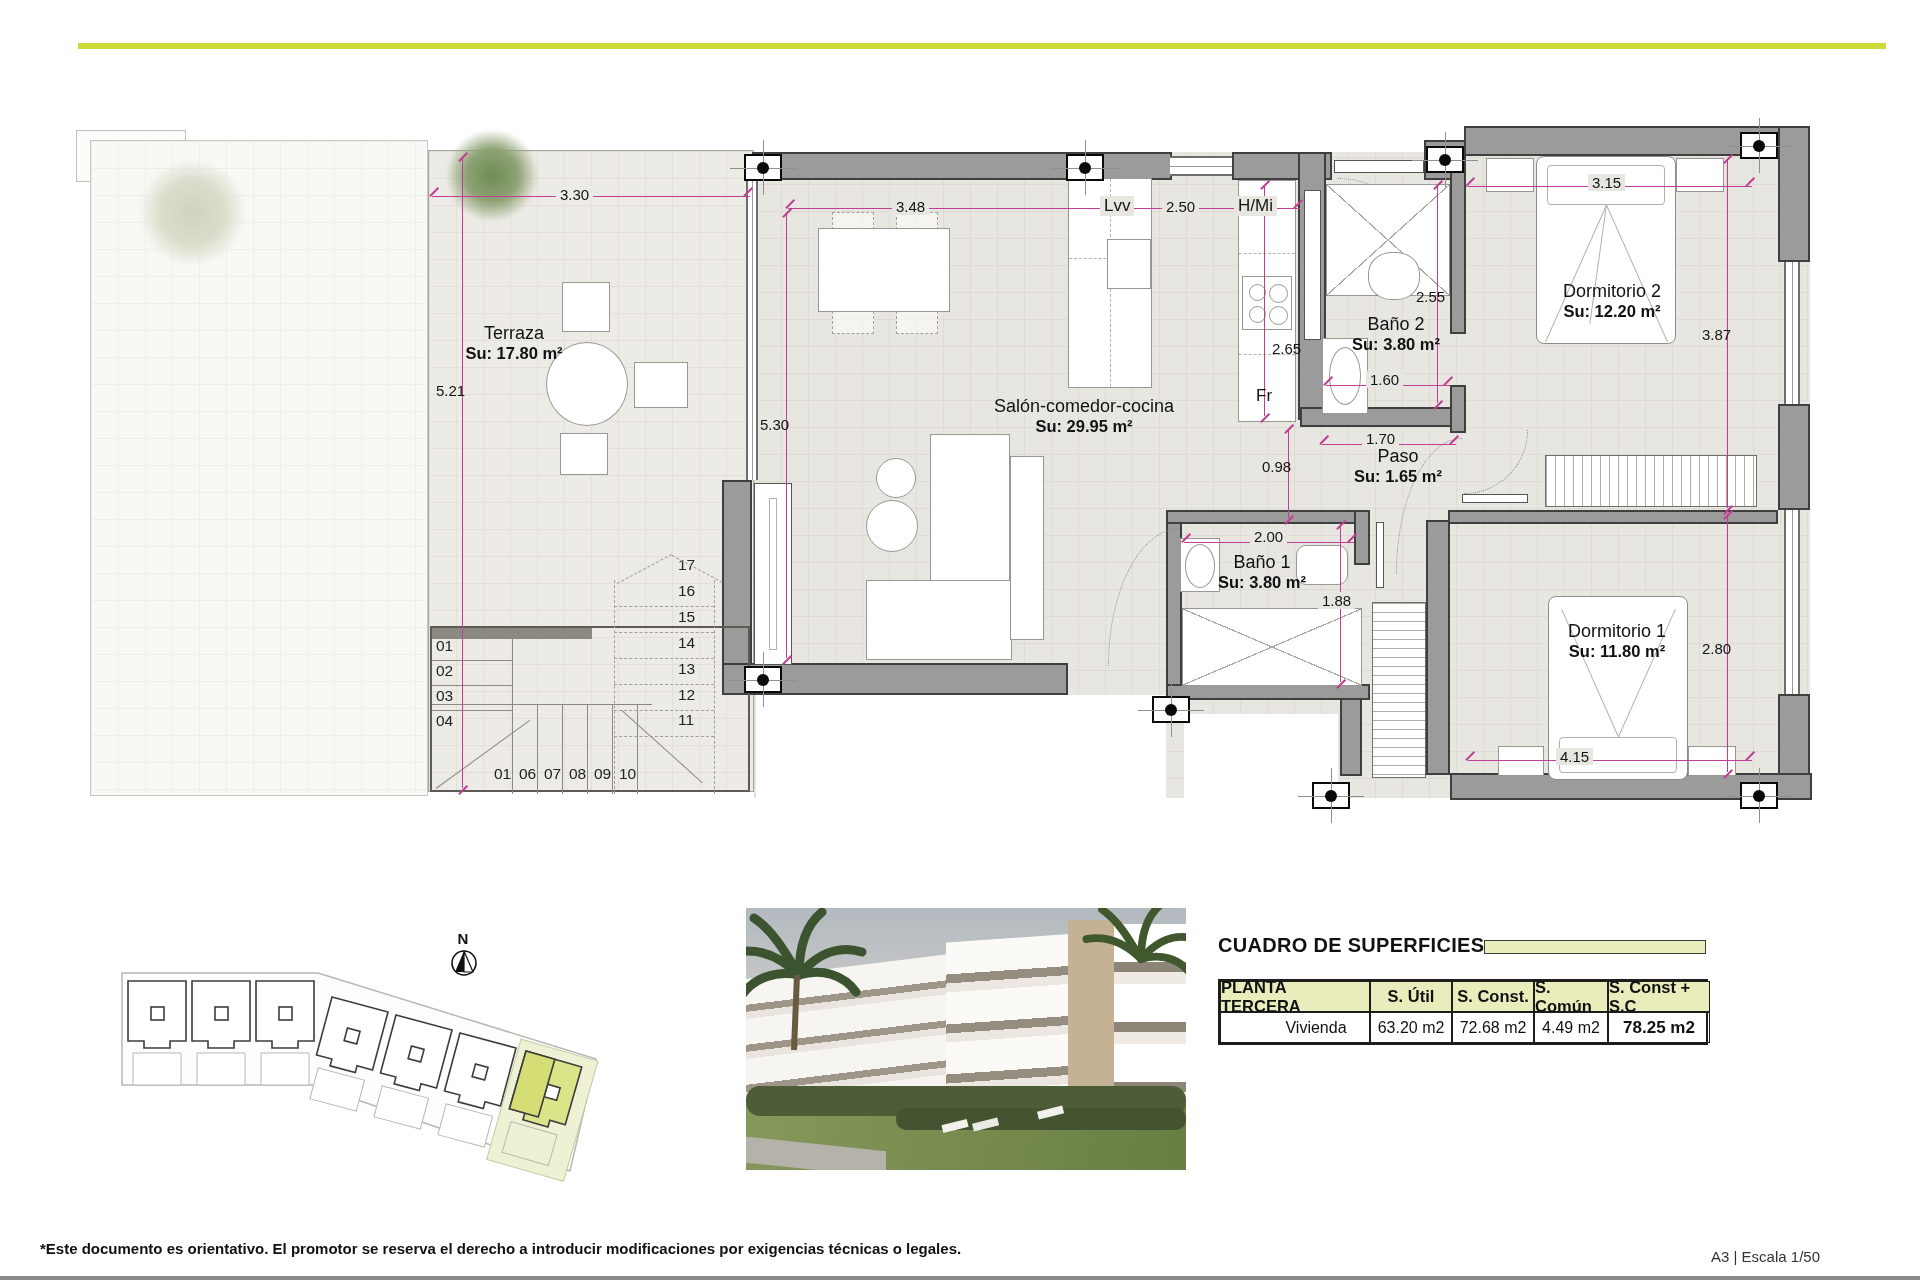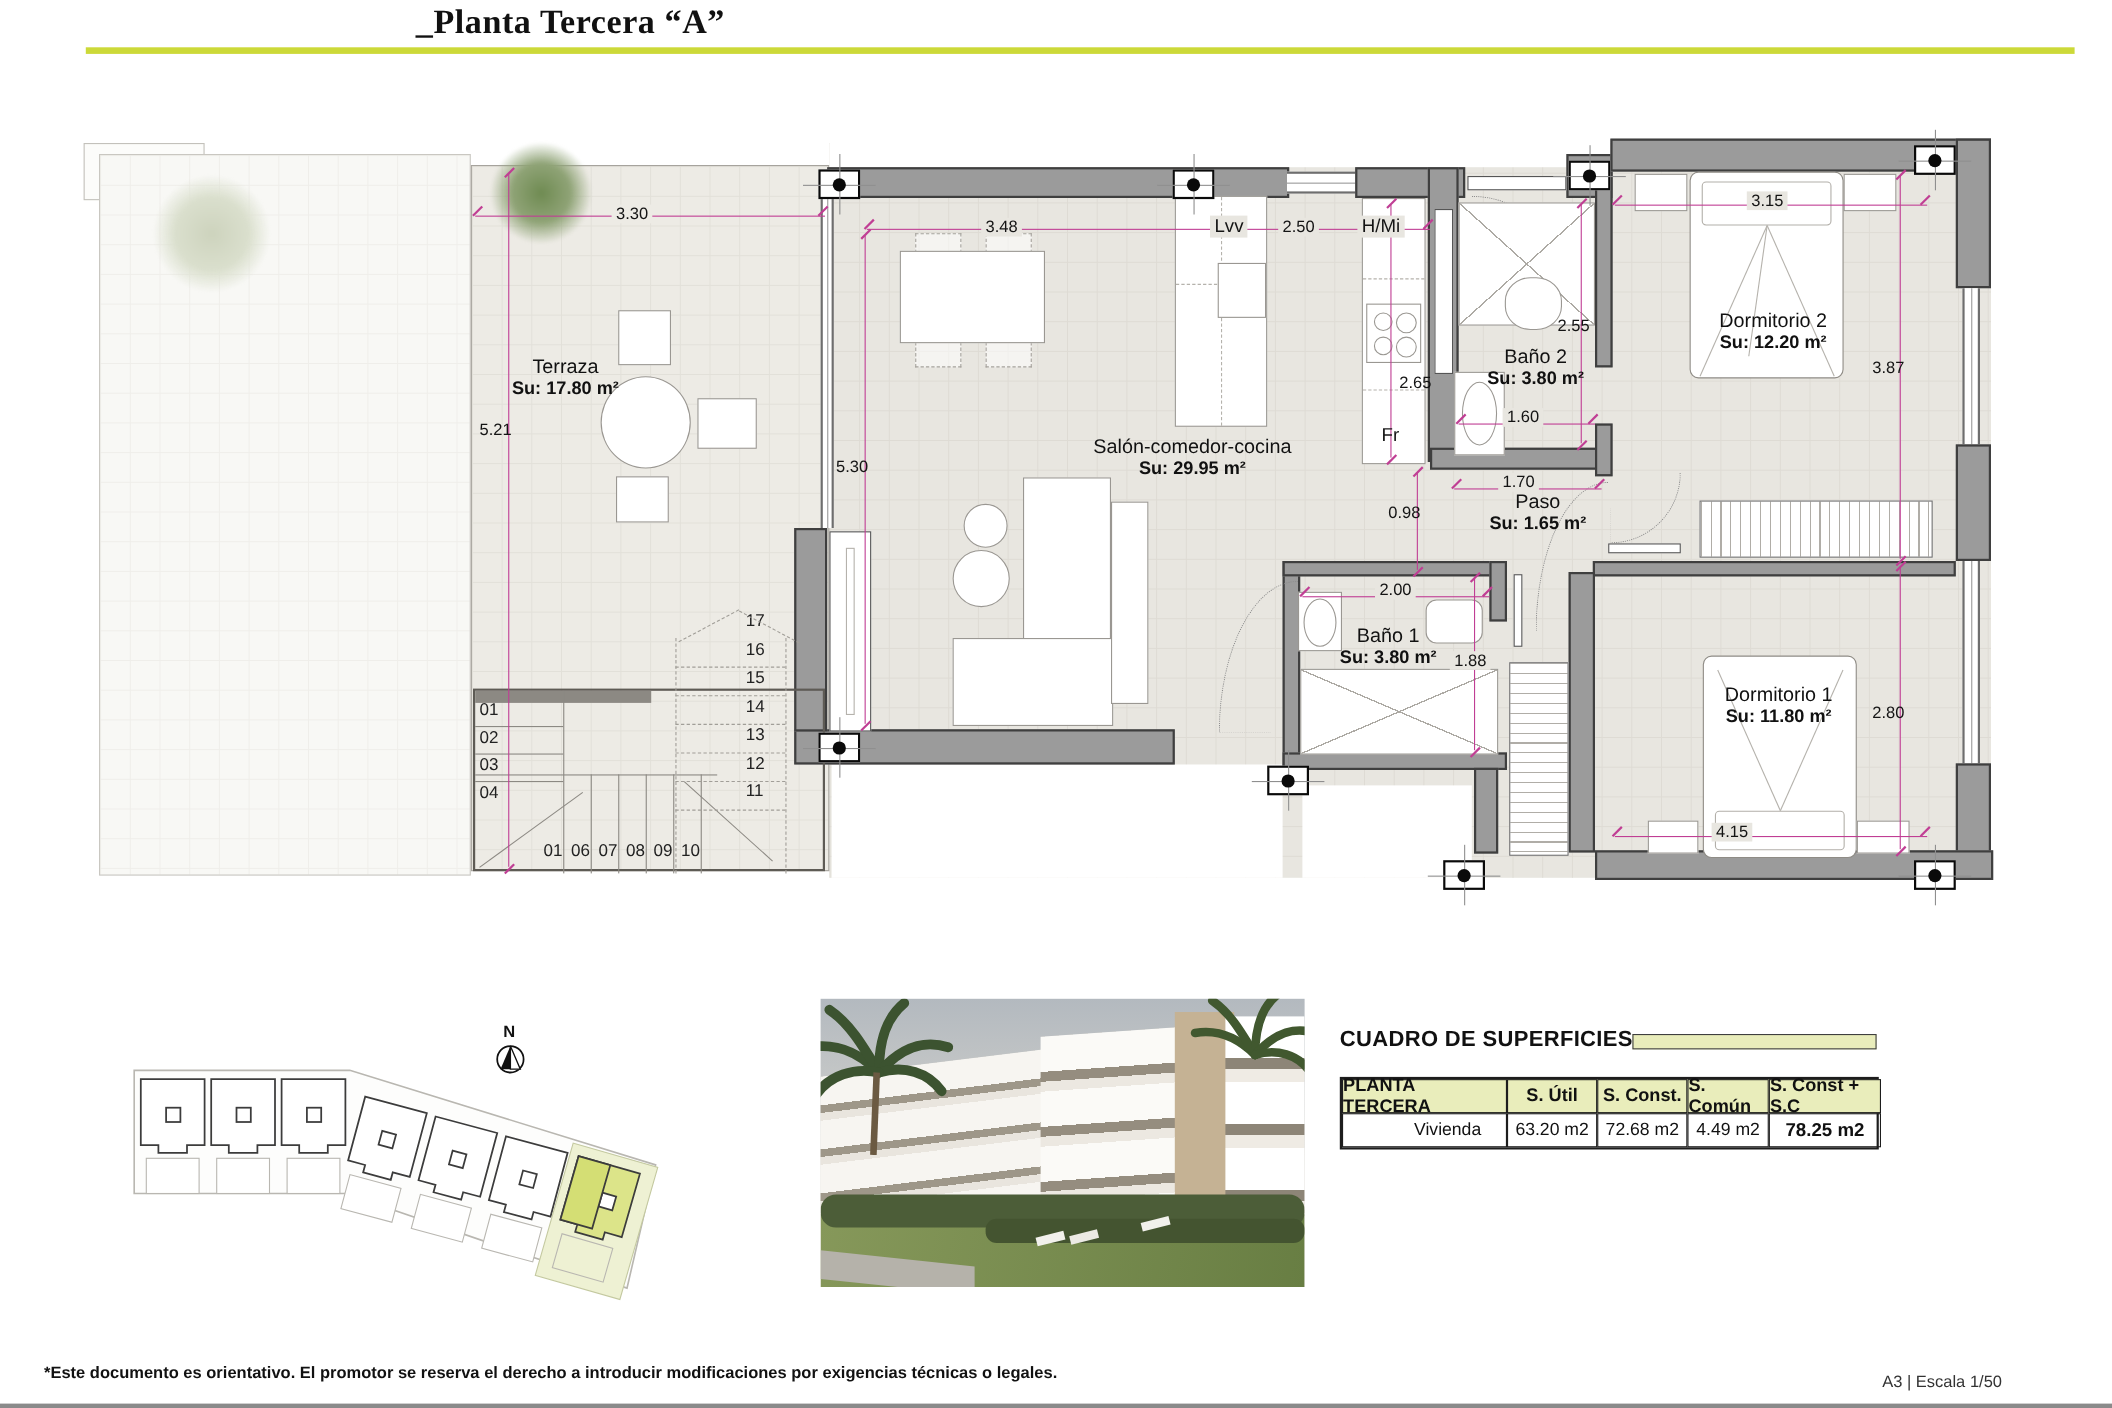--- a/index.html
+++ b/index.html
@@ -78,21 +78,20 @@
   .foot1{font-size:15px;font-weight:bold;}
   .foot2{font-size:15px;color:#1c1c1c;}
   .sheet{font-size:15px;color:#333;}
   .phot{overflow:hidden;background:linear-gradient(180deg,#b3b9bf 0%,#cfcfcb 45%,#dcd9d3 60%);}
 </style>
 </head>
 <body>
 
 <div class="page">
 
-  <div class="abs title" style="left:378px;top:2px;">_Planta Tercera “A”</div>
   <div class="abs rule" style="left:78px;top:43px;width:1808px;background:#ccd938;"></div>
 
   <div class="abs" style="left:76px;top:130px;width:110px;height:52px;border:1px solid #c3c1bb;background:#fcfcfa;"></div>
   <div class="abs floor-ghost" style="left:90px;top:140px;width:338px;height:656px;"></div>
   <div class="abs tree" style="left:140px;top:160px;width:105px;height:105px;background:radial-gradient(circle,#cdd3bd 0%,#dadfcd 45%,transparent 72%);"></div>
 
   <div class="abs floor" style="left:754px;top:130px;width:1056px;height:668px;"></div>
   <div class="abs floor-terraza" style="left:428px;top:150px;width:326px;height:642px;"></div>
   <div class="abs whitecover" style="left:756px;top:695px;width:410px;height:103px;"></div>
   <div class="abs whitecover" style="left:1184px;top:714px;width:154px;height:84px;"></div>
@@ -324,21 +323,21 @@
     <div class="rarea">Su: 29.95 m²</div>
   </div>
   <div class="abs room" style="left:1396px;top:314px;">
     <div class="rname">Baño 2</div>
     <div class="rarea">Su: 3.80 m²</div>
   </div>
   <div class="abs room" style="left:1398px;top:446px;">
     <div class="rname">Paso</div>
     <div class="rarea">Su: 1.65 m²</div>
   </div>
-  <div class="abs room" style="left:1262px;top:568px;">
+  <div class="abs room" style="left:1262px;top:552px;">
     <div class="rname">Baño 1</div>
     <div class="rarea">Su: 3.80 m²</div>
   </div>
   <div class="abs room" style="left:1612px;top:281px;">
     <div class="rname">Dormitorio 2</div>
     <div class="rarea">Su: 12.20 m²</div>
   </div>
   <div class="abs room" style="left:1617px;top:621px;">
     <div class="rname">Dormitorio 1</div>
     <div class="rarea">Su: 11.80 m²</div>

